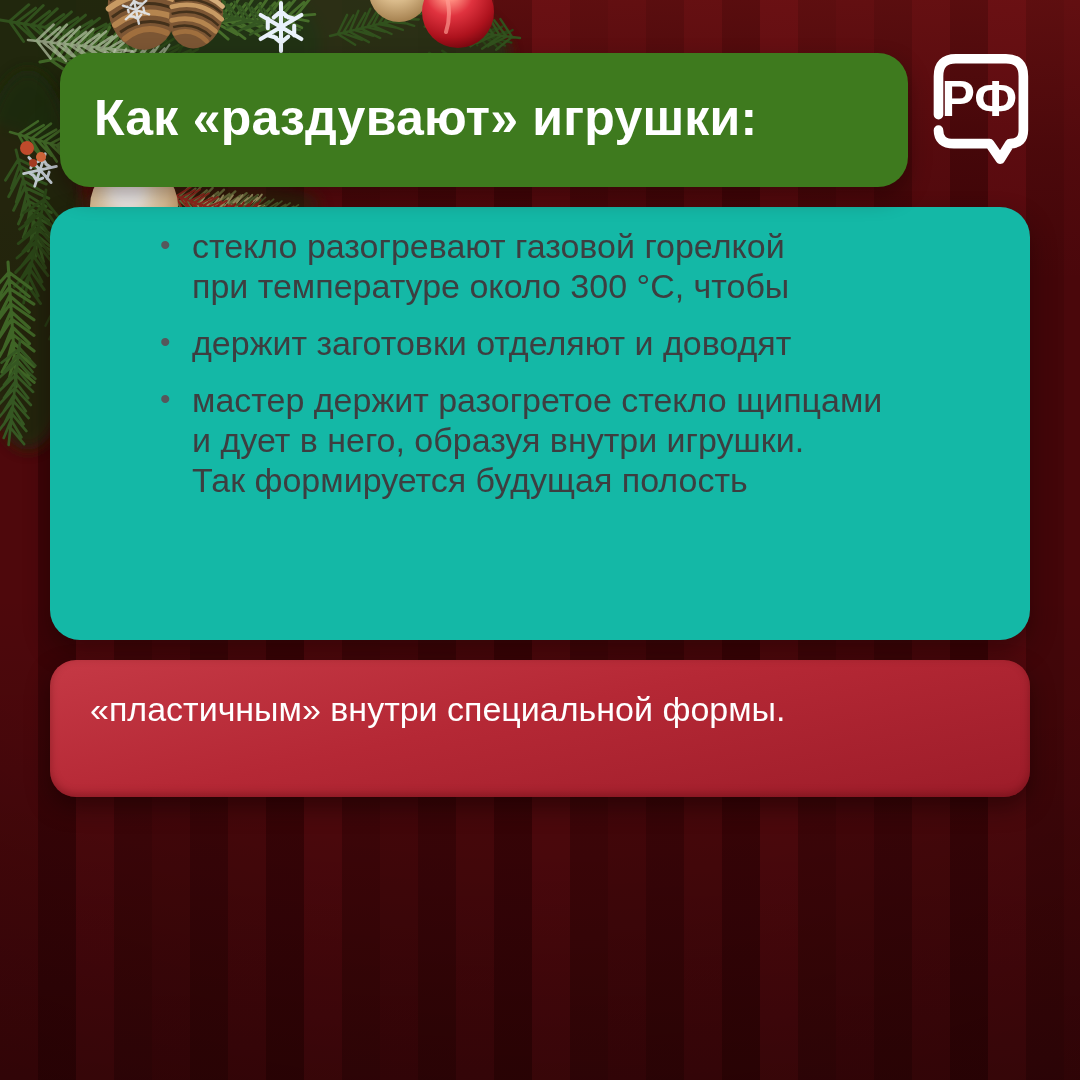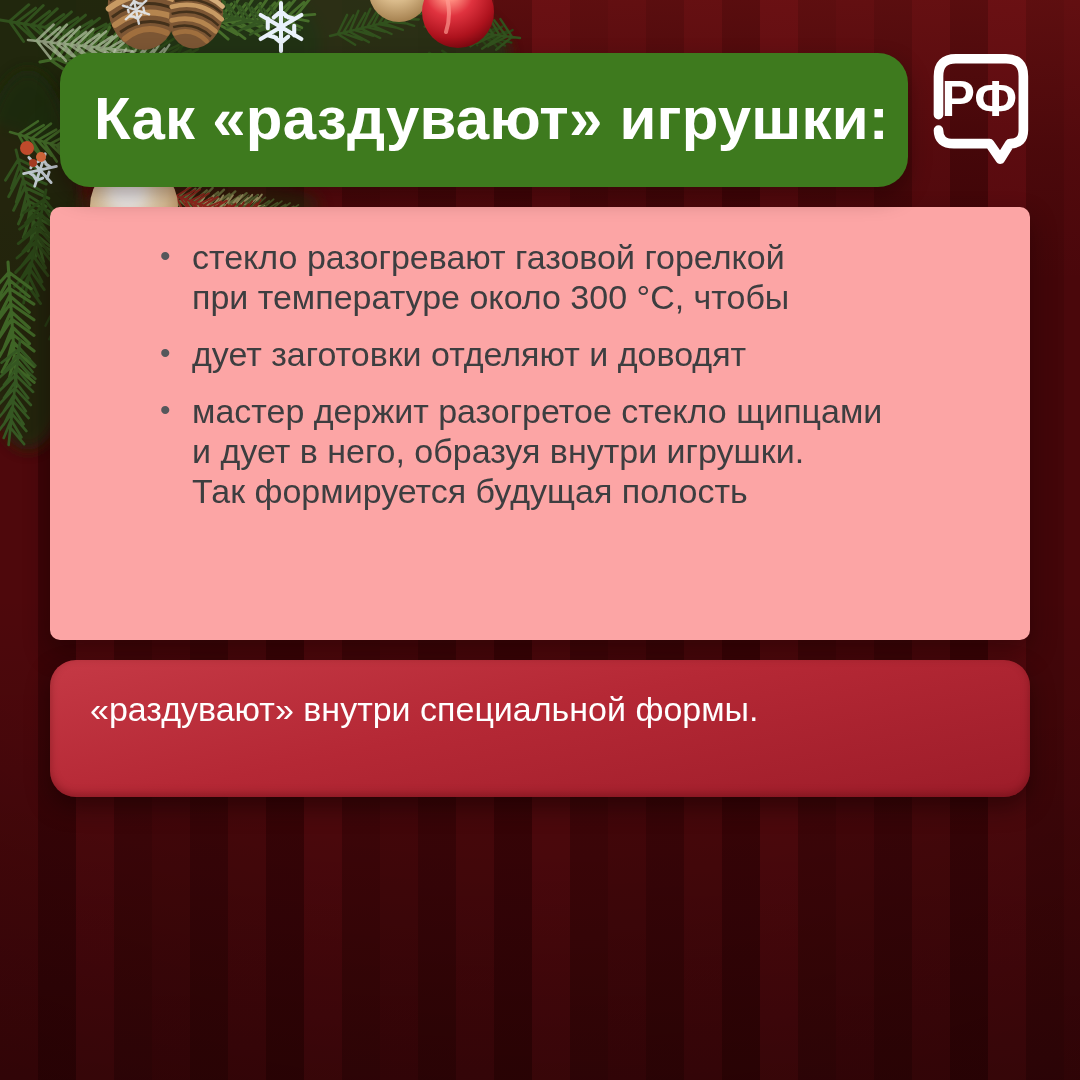--- a/index.html
+++ b/index.html
@@ -25,33 +25,33 @@
   .banner{
     position:absolute;left:60px;top:53px;width:848px;height:134px;
     background:#3e7a1e;
     border-radius:30px;
     box-shadow:0 10px 22px rgba(25,0,0,0.40);
     display:flex;align-items:center;
     z-index:3;
   }
   .banner h1{
     margin:0;padding:0 20px 4px 34px;
-    color:#ffffff;font-size:60px;font-weight:bold;letter-spacing:0.2px;
+    color:#ffffff;font-size:50px;font-weight:bold;letter-spacing:0.2px;
     white-space:nowrap;
   }
   
   .logo{position:absolute;left:925px;top:46px;width:108px;height:122px;z-index:3;}
   
   .card-white{
     position:absolute;left:50px;top:207px;width:980px;height:433px;
-    background:#fca5a5;border-radius:10px;
+    background:#14b8a6;border-radius:30px;
     box-shadow:0 12px 26px rgba(25,0,0,0.45);
     z-index:2;
     box-sizing:border-box;
-    padding:30px 40px 0 0;
+    padding:19px 40px 0 0;
   }
   .bullets{list-style:none;margin:0;padding:0;}
   .bullets li{
     position:relative;
     padding-left:142px;
     margin-bottom:17px;
     color:#3d3e40;
     font-size:34px;line-height:40px;
   }
   .bullets li::before{
@@ -207,26 +207,26 @@
     <text x="937" y="113" font-size="52" font-weight="bold" fill="#ffffff" font-family="Liberation Sans, DejaVu Sans, sans-serif">РФ</text>
   </svg>
 
   <div class="card-white">
     <ul class="bullets">
       <li>
         <span class="line">стекло разогревают газовой горелкой</span>
         <span class="line">при температуре около 300 °C, чтобы</span>
       </li>
       <li>
-        <span class="line">дует заготовки отделяют и доводят</span>
+        <span class="line">держит заготовки отделяют и доводят</span>
       </li>
       <li>
         <span class="line">мастер держит разогретое стекло щипцами</span>
         <span class="line">и дует в него, образуя внутри игрушки.</span>
         <span class="line">Так формируется будущая полость</span>
       </li>
     </ul>
   </div>
 
   <div class="card-red">
-    <span class="line">«раздувают» внутри специальной формы.</span>
+    <span class="line">«пластичным» внутри специальной формы.</span>
   </div>
 </div>
 
 </body></html>

